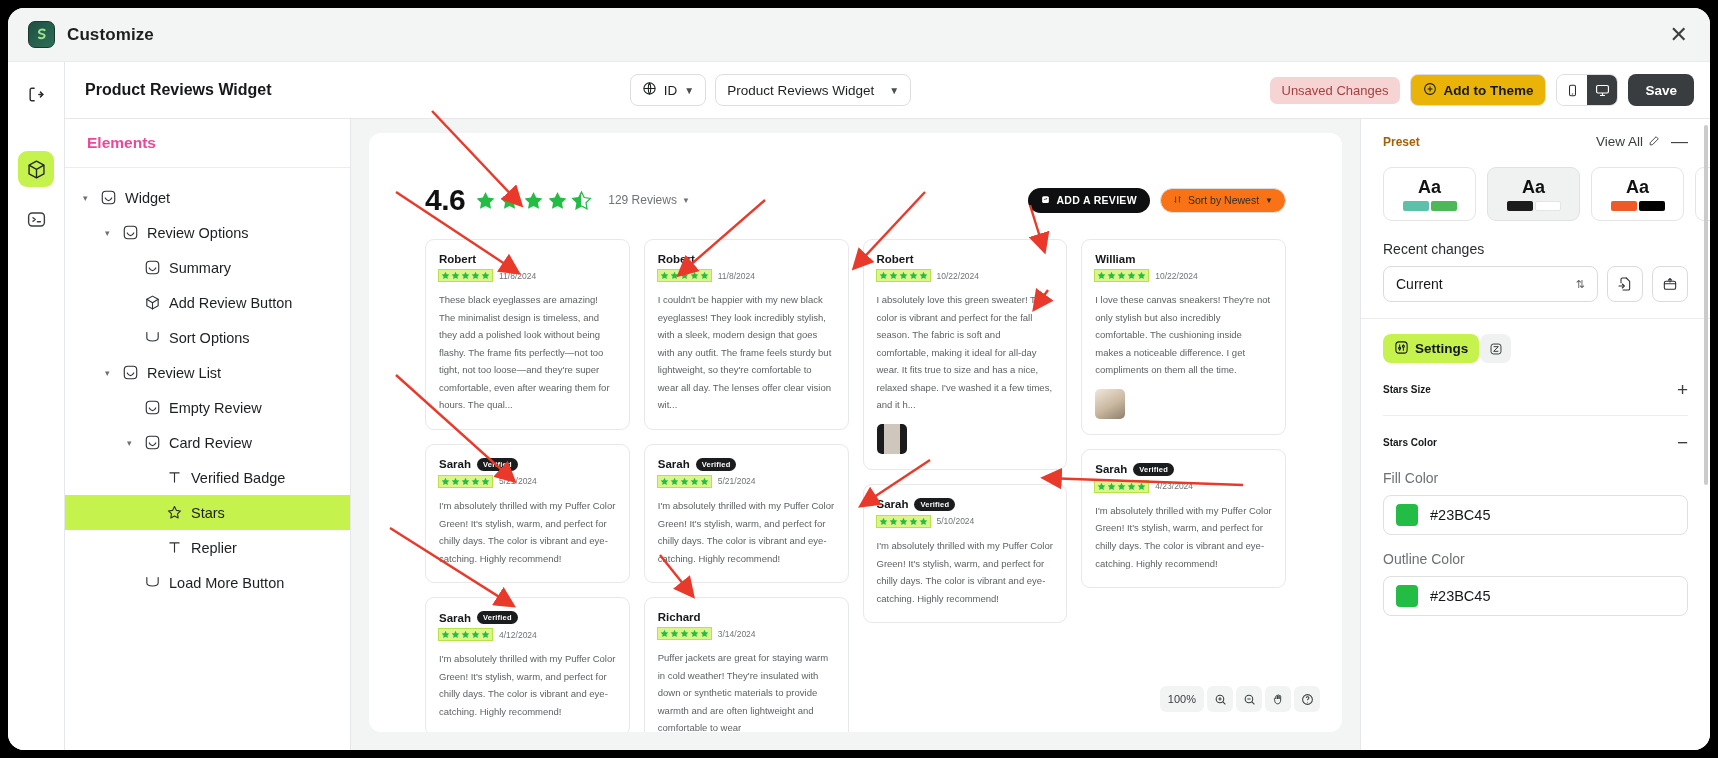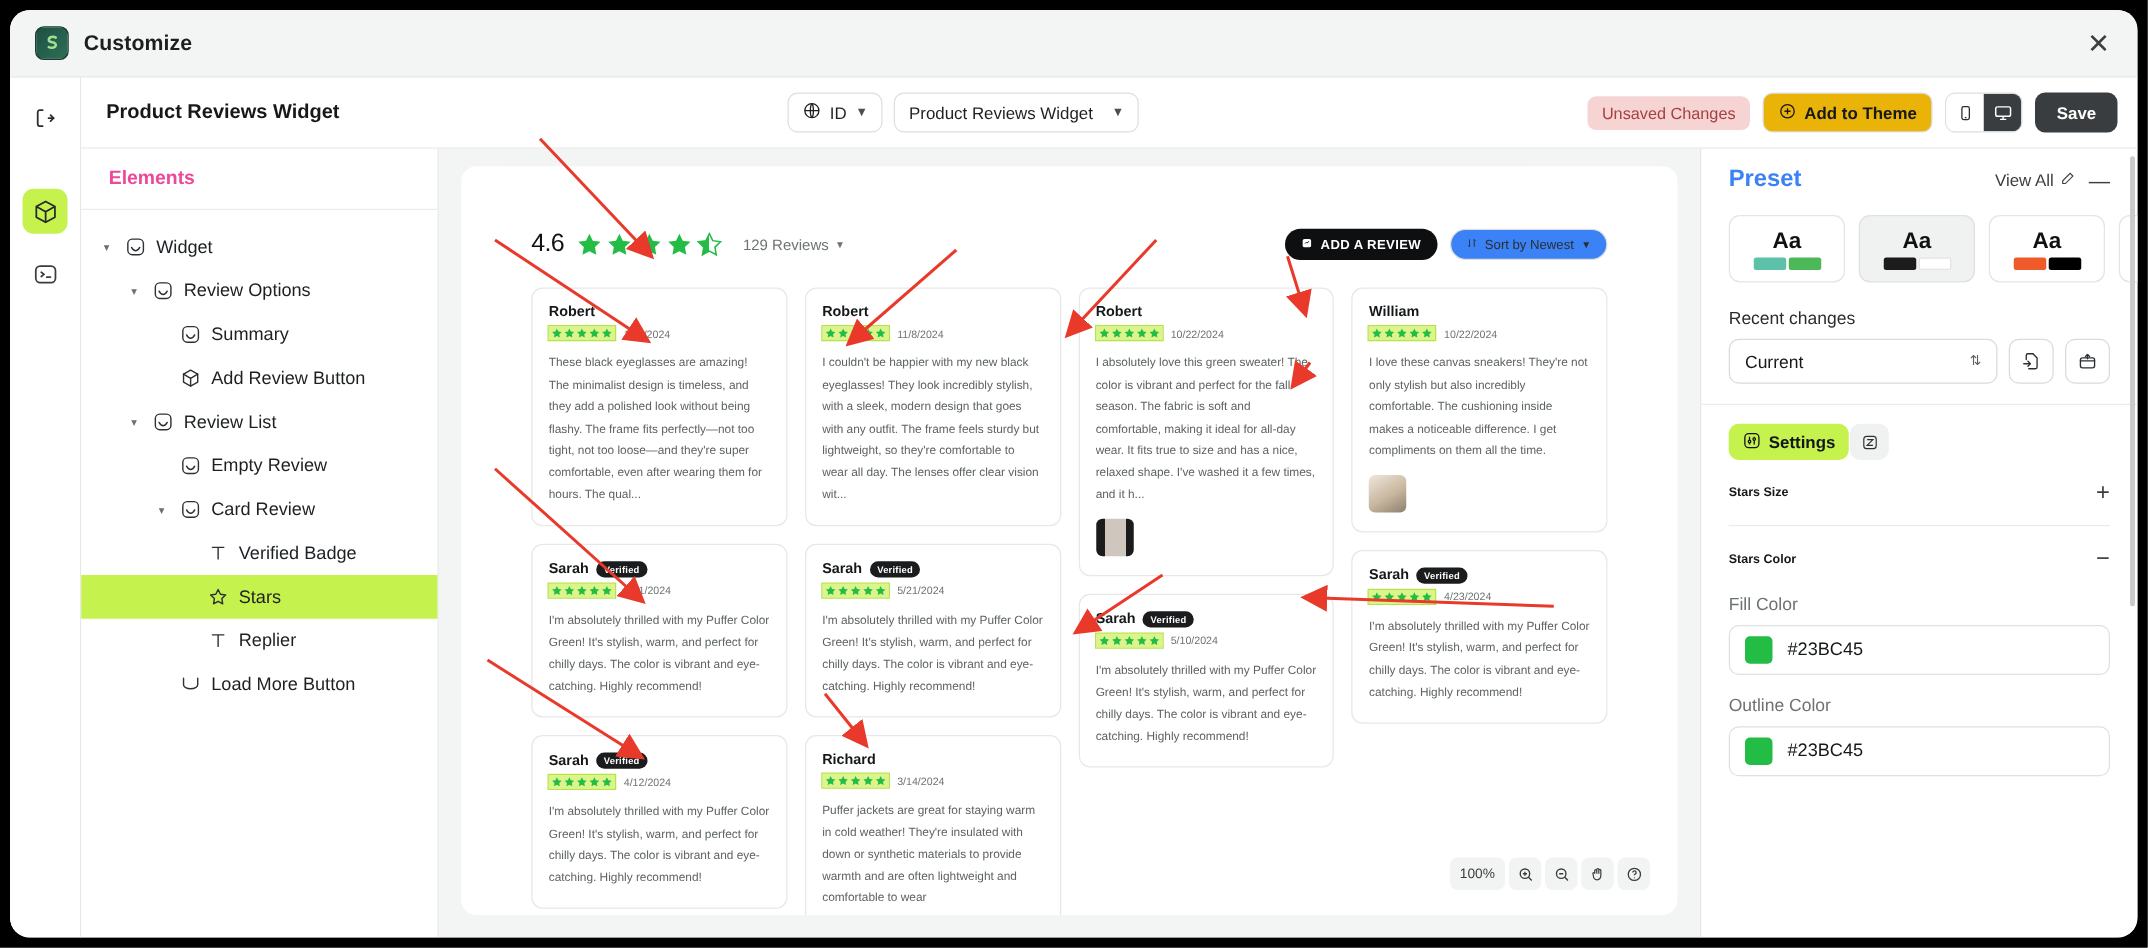--- a/index.html
+++ b/index.html
@@ -143,31 +143,31 @@
   .tnode .ico { width:17px; height:17px; flex:0 0 17px; display:flex; align-items:center; justify-content:center; color:#2d3134; }
 
   
   .canvas-wrap { flex:1; background:#f3f4f4; padding:14px 18px 18px 18px; min-width:0; position:relative; }
   .canvas {
     background:#fff; border-radius:12px; height:100%; position:relative; overflow:hidden;
   }
 
   .widget { padding: 50px 56px 0 56px; }
   .summary-row { display:flex; align-items:center; gap:10px; }
-  .avg { font-size:20px; font-weight:400; color:#111; letter-spacing:-.5px; }
+  .avg { font-size:30px; font-weight:700; color:#111; letter-spacing:-.5px; }
   .stars-lg { display:flex; gap:3px; align-items:center; }
   .revcount { font-size:12px; color:#6e7375; margin-left:6px; display:flex; align-items:center; gap:5px; }
   .summary-actions { margin-left:auto; display:flex; align-items:center; gap:10px; }
   .btn-addreview {
     background:#0d0f10; color:#fff; border-radius:18px; height:25px;
     display:flex; align-items:center; gap:6px; padding:0 13px;
     font-size:10.5px; font-weight:700; letter-spacing:.3px; cursor:pointer;
   }
   .btn-sort {
-    border:1px solid #dcdee0; border-radius:18px; height:25px; background:#3b82f6;
+    border:1px solid #dcdee0; border-radius:18px; height:25px; background:#f97316;
     display:flex; align-items:center; gap:6px; padding:0 12px;
     font-size:10.5px; color:#2b2e30; cursor:pointer;
   }
 
   .masonry { margin-top: 22px; column-count: 4; column-gap: 14px; }
   .card {
     border:1px solid #e7e8e9; border-radius:9px; padding:13px 13px 15px 13px;
     background:#fff; break-inside: avoid; margin-bottom:14px; display:inline-block; width:100%;
   }
   .card-name { font-size:11.5px; font-weight:800; color:#15181a; display:flex; align-items:center; gap:6px; }
@@ -193,21 +193,21 @@
   .zb-label { background:#f2f3f3; border-radius:6px; height:26px; display:flex;align-items:center; padding:0 8px; cursor:pointer; }
 
   
   .rpanel {
     width: 350px; flex: 0 0 350px; background:#fff;
     border-left:1px solid #e6e7e8; display:flex; flex-direction:column;
     position:relative; overflow:hidden;
   }
   .rp-sec { padding: 14px 22px 16px 22px; }
   .rp-hd { display:flex; align-items:center; }
-  .rp-title { font-size:19px; font-weight:600; color:#3b82f6; }
+  .rp-title { font-size:12px; font-weight:600; color:#a16207; }
   .rp-hd-right { margin-left:auto; display:flex; align-items:center; gap:10px; font-size:13.5px; color:#3b3e40; }
   .viewall { display:flex; align-items:center; gap:5px; cursor:pointer; }
   .collapse-ico { font-size:17px; color:#3b3e40; cursor:pointer; line-height:1; }
 
   .presets { display:flex; gap:11px; margin-top:17px; }
   .preset {
     width:93px; height:54px; border:1px solid #e4e5e6; border-radius:9px;
     background:#fff; display:flex; flex-direction:column; align-items:center;
     justify-content:center; gap:5px; cursor:pointer; flex:0 0 93px;
   }
@@ -394,20 +394,29 @@
               </div>
               <div class="tnode" style="padding-left: 62px;">
                 <span class="twist"></span>
                 <span class="ico">
                   <svg width="17" height="17" viewBox="0 0 24 24" fill="none" stroke="#2d3134" stroke-width="1.6" stroke-linecap="round" stroke-linejoin="round">
                     <path d="M12 3 20 7.4v9.2L12 21 4 16.6V7.4z"></path>
                     <path d="M12 12.2 20 7.4M12 12.2 4 7.4M12 12.2V21"></path>
                   </svg>
                 </span>
                 <span>Add Review Button</span>
+              </div>
+              <div class="tnode" style="padding-left: 62px;">
+                <span class="twist"></span>
+                <span class="ico">
+                  <svg width="17" height="17" viewBox="0 0 24 24" fill="none" stroke="#2d3134" stroke-width="1.6" stroke-linecap="round" stroke-linejoin="round">
+                    <path d="M4 5v7.5c0 2.6 3.6 4.5 8 4.5s8-1.9 8-4.5V5"></path>
+                  </svg>
+                </span>
+                <span>Sort Options</span>
               </div>
               <div class="tnode" style="padding-left: 40px;">
                 <span class="twist">▾</span>
                 <span class="ico">
                   <svg width="17" height="17" viewBox="0 0 24 24" fill="none" stroke="#2d3134" stroke-width="1.6" stroke-linecap="round" stroke-linejoin="round">
                     <rect x="3.2" y="3.2" width="17.6" height="17.6" rx="5"></rect>
                     <path d="M7.4 12.6c1.4 2.6 3 3.8 4.6 3.8s3.2-1.2 4.6-3.8"></path>
                   </svg>
                 </span>
                 <span>Review List</span>

